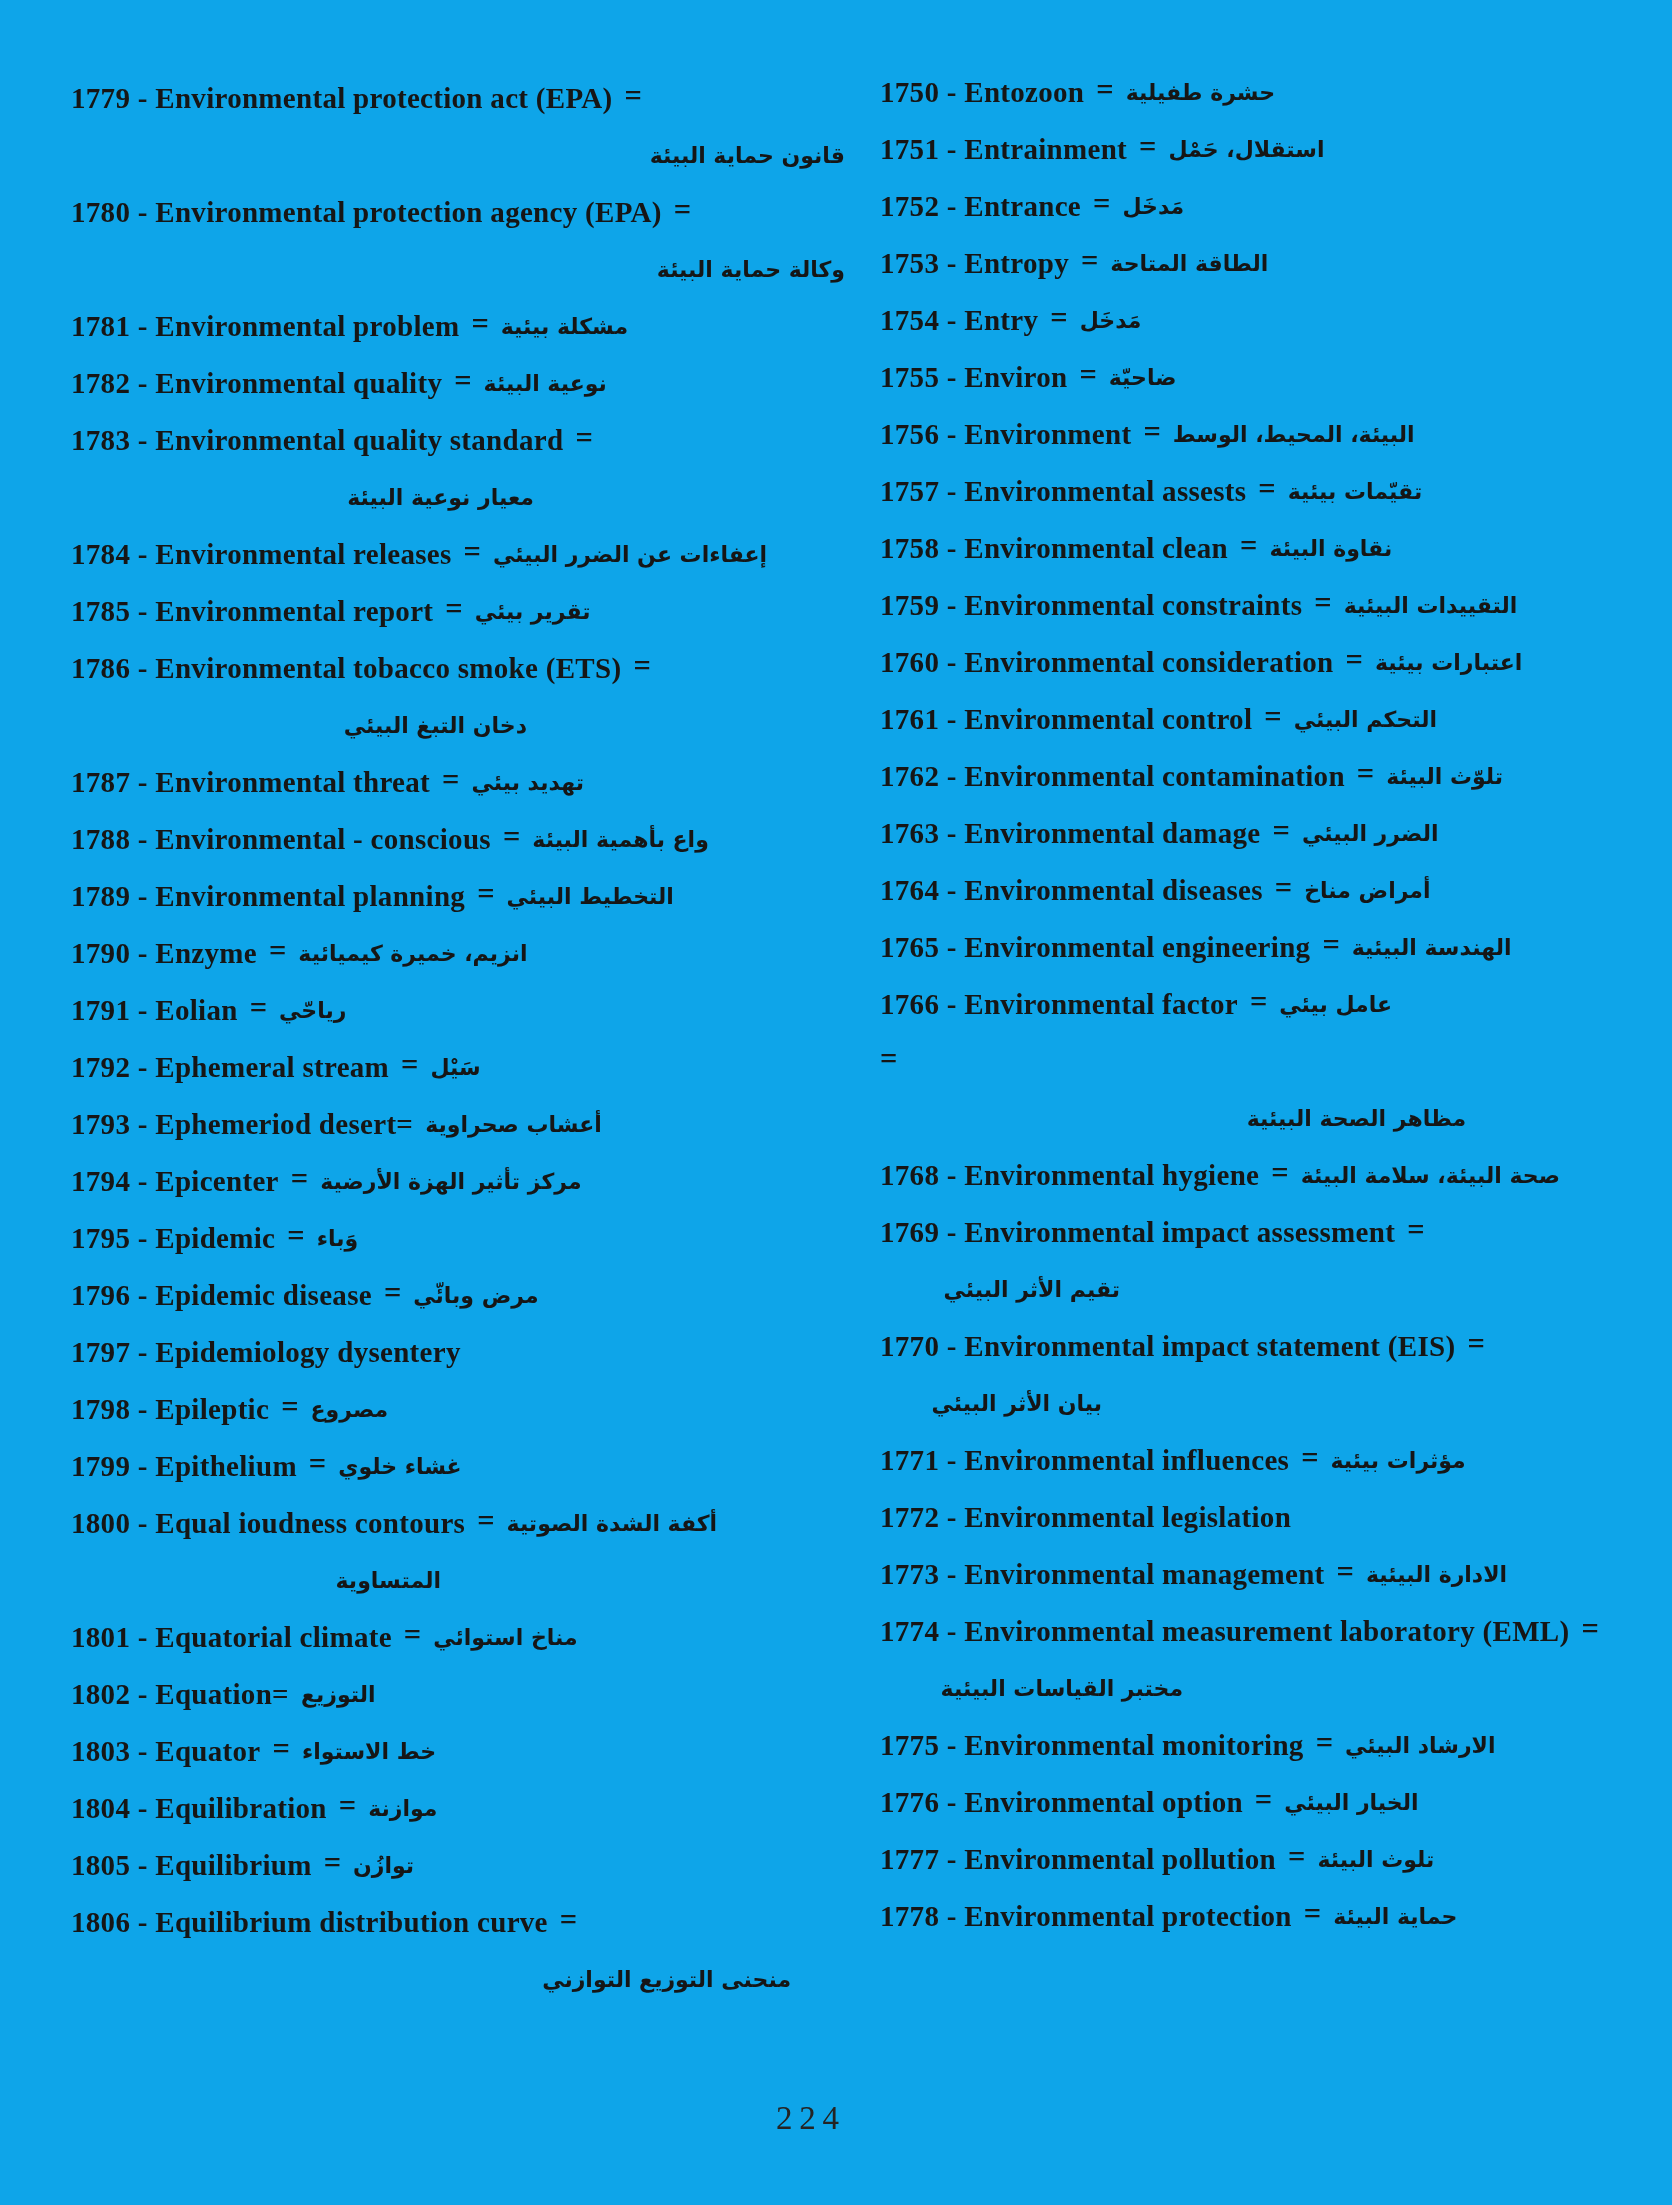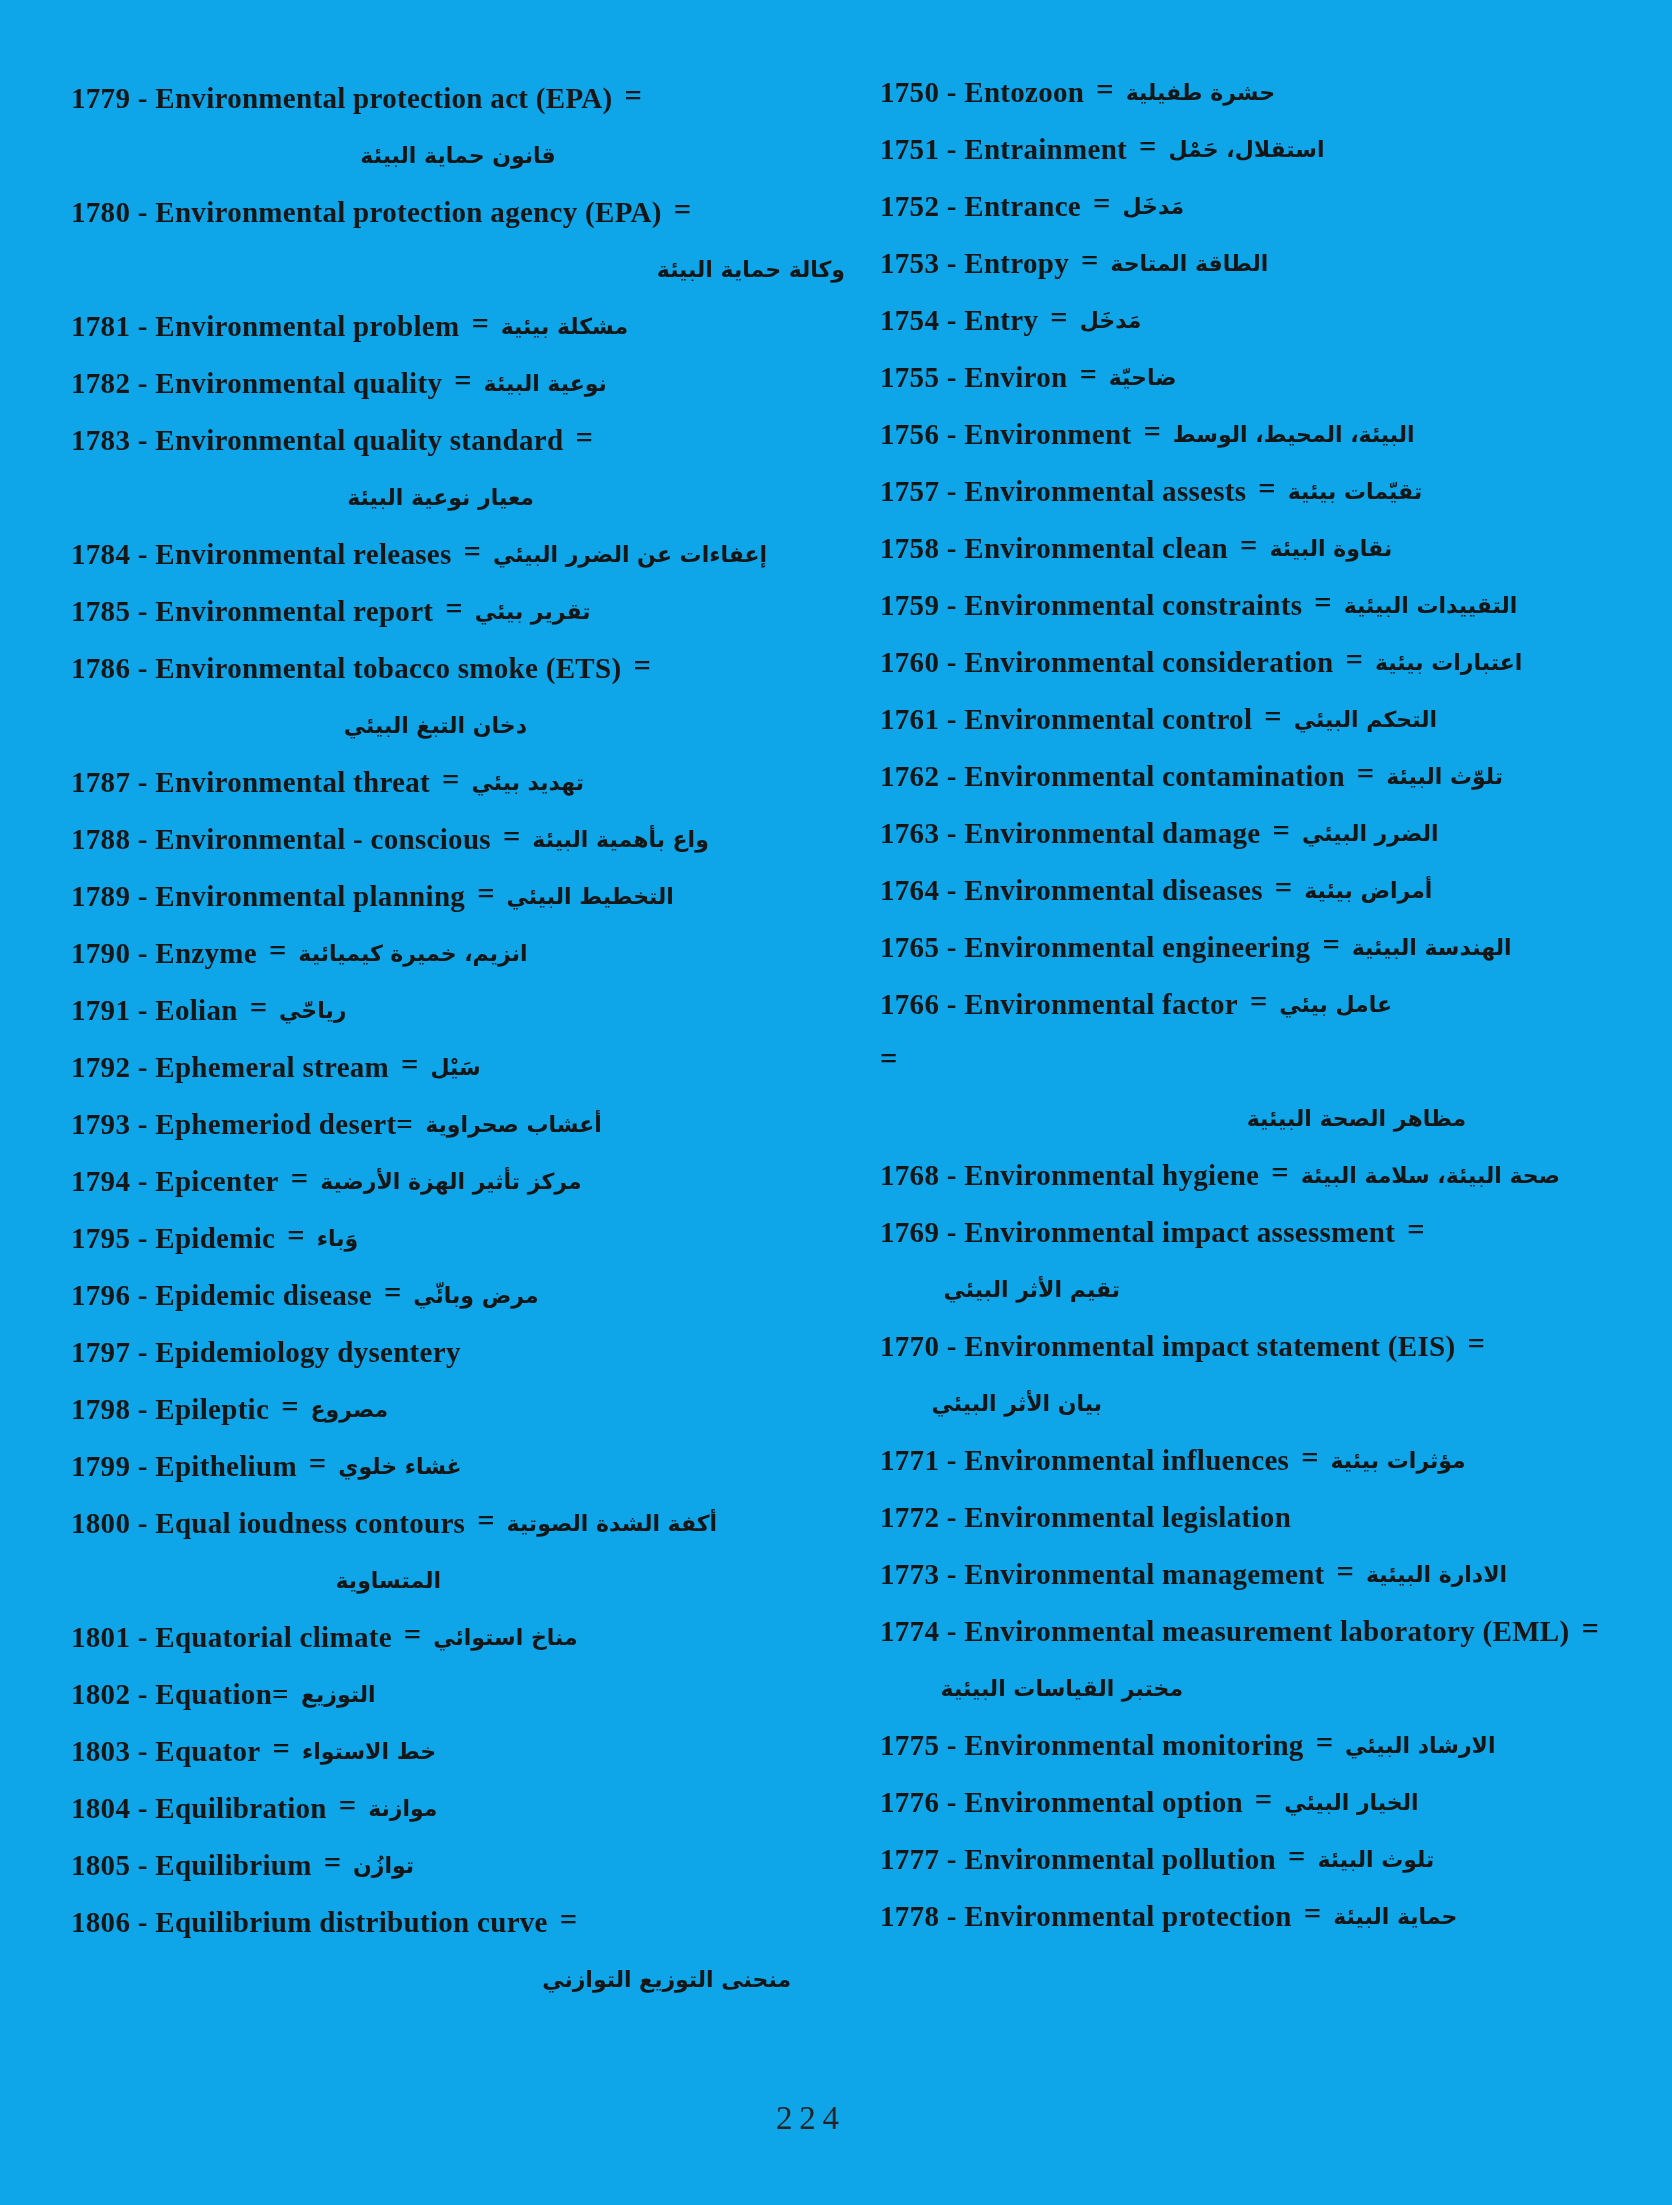--- a/index.html
+++ b/index.html
@@ -41,21 +41,21 @@
 </style>
 </head>
 <body>
 
 <div class="page">
   <div class="col col-left" id="col-left">
       <div class="line">
         <span class="en">1779 - Environmental protection act (EPA)</span>
         <span class="eq">=</span>
       </div>
-      <div class="line cont ar" style="padding-right: 9px; text-align: center;">قانون حماية البيئة</div>
+      <div class="line cont ar" style="padding-right: 9px;">قانون حماية البيئة</div>
       <div class="line">
         <span class="en">1780 - Environmental protection agency (EPA)</span>
         <span class="eq">=</span>
       </div>
       <div class="line cont ar" style="padding-right: 9px;">وكالة حماية البيئة</div>
       <div class="line">
         <span class="en">1781 - Environmental problem</span>
         <span class="eq">=</span>
         <span class="ar">مشكلة بيئية</span>
       </div>
@@ -249,21 +249,21 @@
         <span class="ar">تلوّث البيئة</span>
       </div>
       <div class="line">
         <span class="en">1763 - Environmental damage</span>
         <span class="eq">=</span>
         <span class="ar">الضرر البيئي</span>
       </div>
       <div class="line">
         <span class="en">1764 - Environmental diseases</span>
         <span class="eq">=</span>
-        <span class="ar">أمراض بيئية</span>
+        <span class="ar">أمراض مناخ</span>
       </div>
       <div class="line">
         <span class="en">1765 - Environmental engineering</span>
         <span class="eq">=</span>
         <span class="ar">الهندسة البيئية</span>
       </div>
       <div class="line">
         <span class="en">1766 - Environmental factor</span>
         <span class="eq">=</span>
         <span class="ar">عامل بيئي</span>

